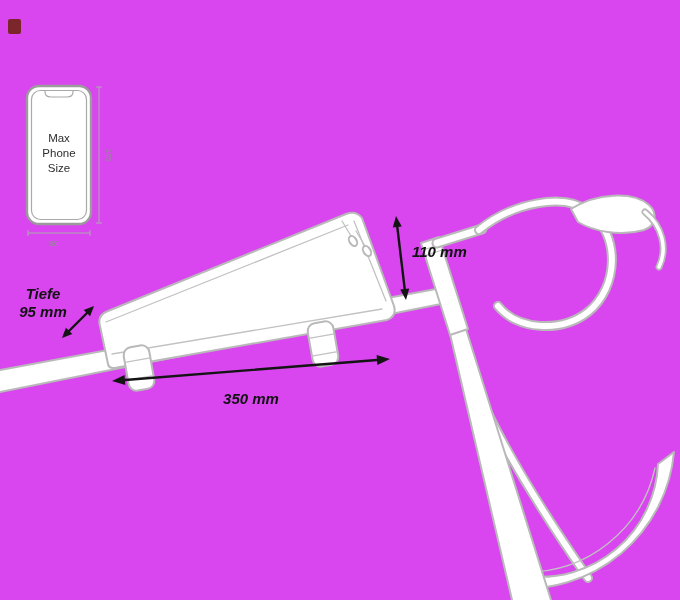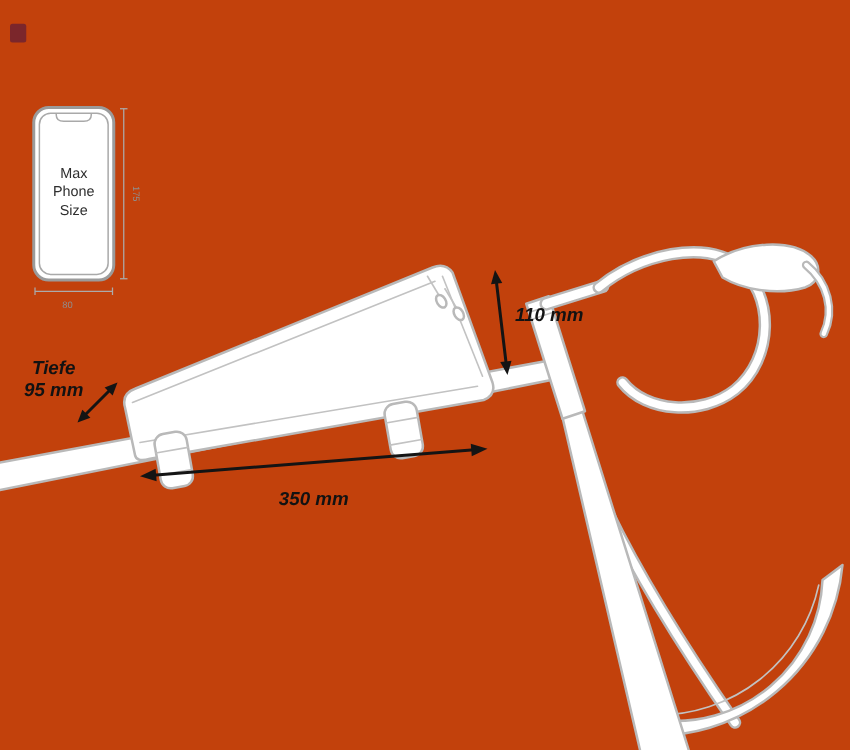--- a/index.html
+++ b/index.html
@@ -1,16 +1,16 @@
 <!DOCTYPE html>
 <html><head>
 <meta charset="utf-8">
 <style>
   html,body{margin:0;padding:0;background:#ffffff;}
-  .stage{position:relative;width:680px;height:600px;background:#c2410c;overflow:hidden;
+  .stage{position:relative;width:680px;height:600px;background:#d946ef;overflow:hidden;
          font-family:"Liberation Sans",sans-serif;}
   svg{display:block;}
   .art{fill:none;stroke:#b9b9b9;stroke-width:2;stroke-linecap:round;stroke-linejoin:round;}
   .art-thin{fill:none;stroke:#c2c2c2;stroke-width:1.3;stroke-linecap:round;}
   .art-fill{fill:#ffffff;stroke:#b9b9b9;stroke-width:2;stroke-linejoin:round;}
   .fill-only{fill:#ffffff;stroke:none;}
   .tube-o{fill:none;stroke:#b9b9b9;stroke-linecap:round;}
   .tube-i{fill:none;stroke:#ffffff;stroke-linecap:round;}
   .dim{stroke:#141414;stroke-width:2.4;fill:none;stroke-linecap:round;}
   .dim-head{fill:#141414;stroke:none;}

